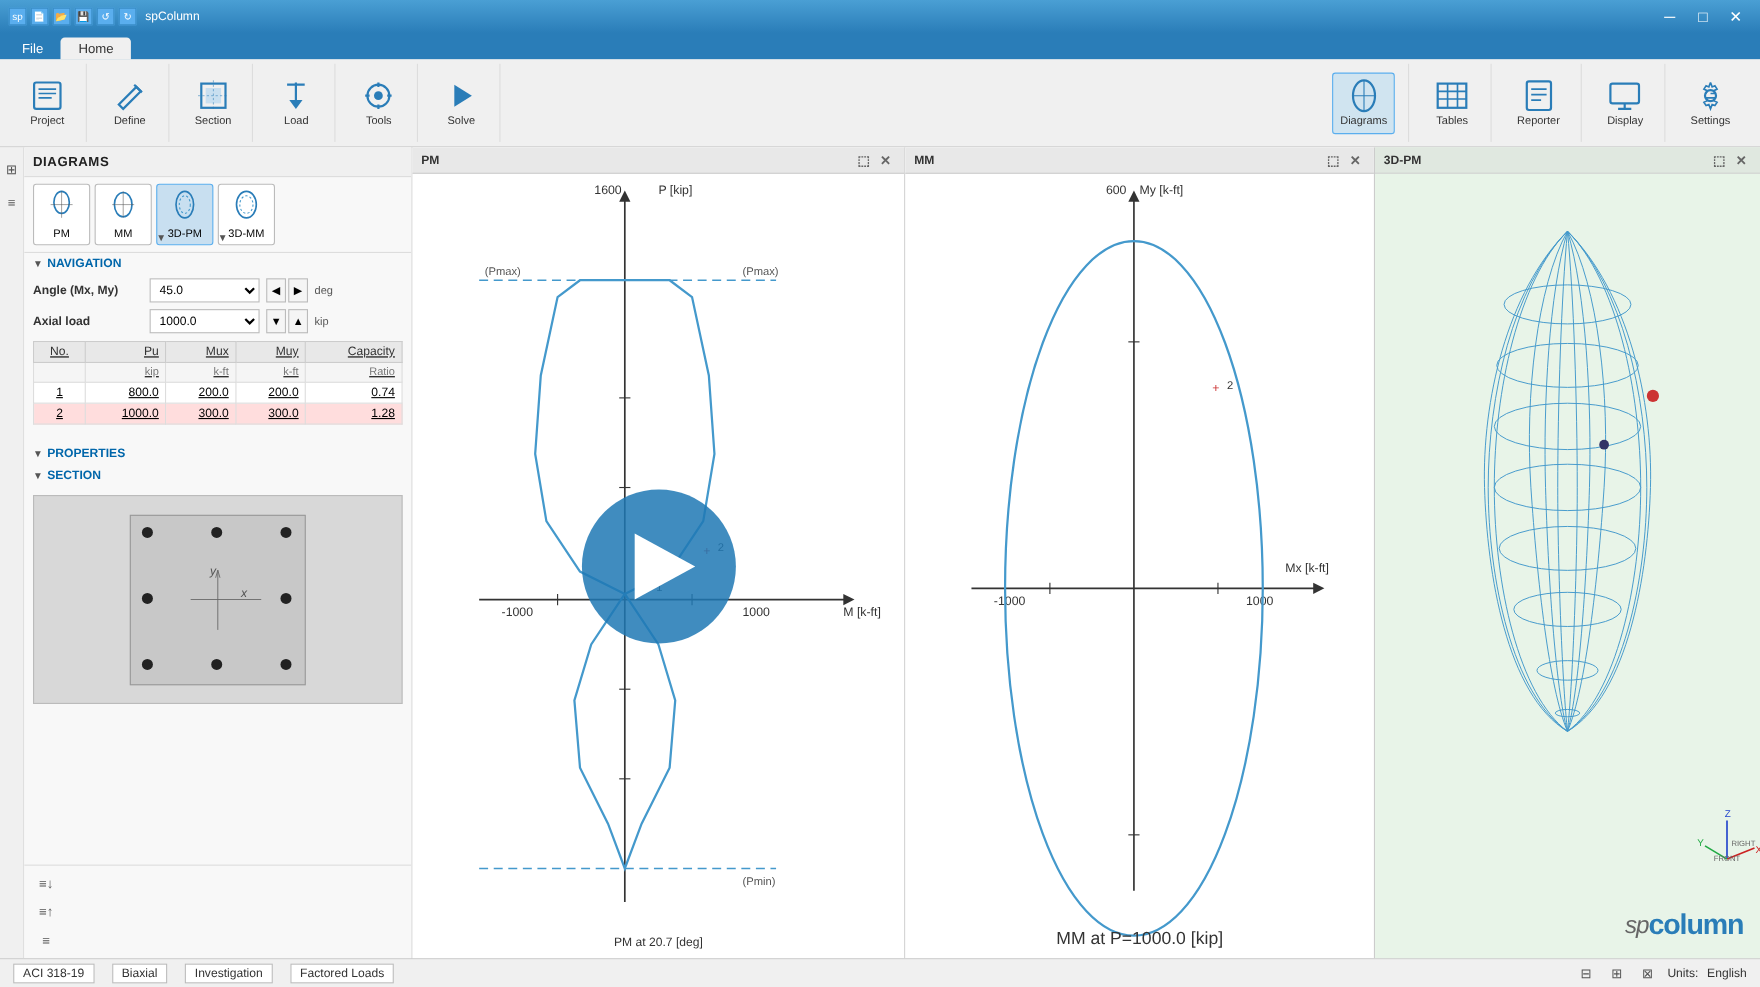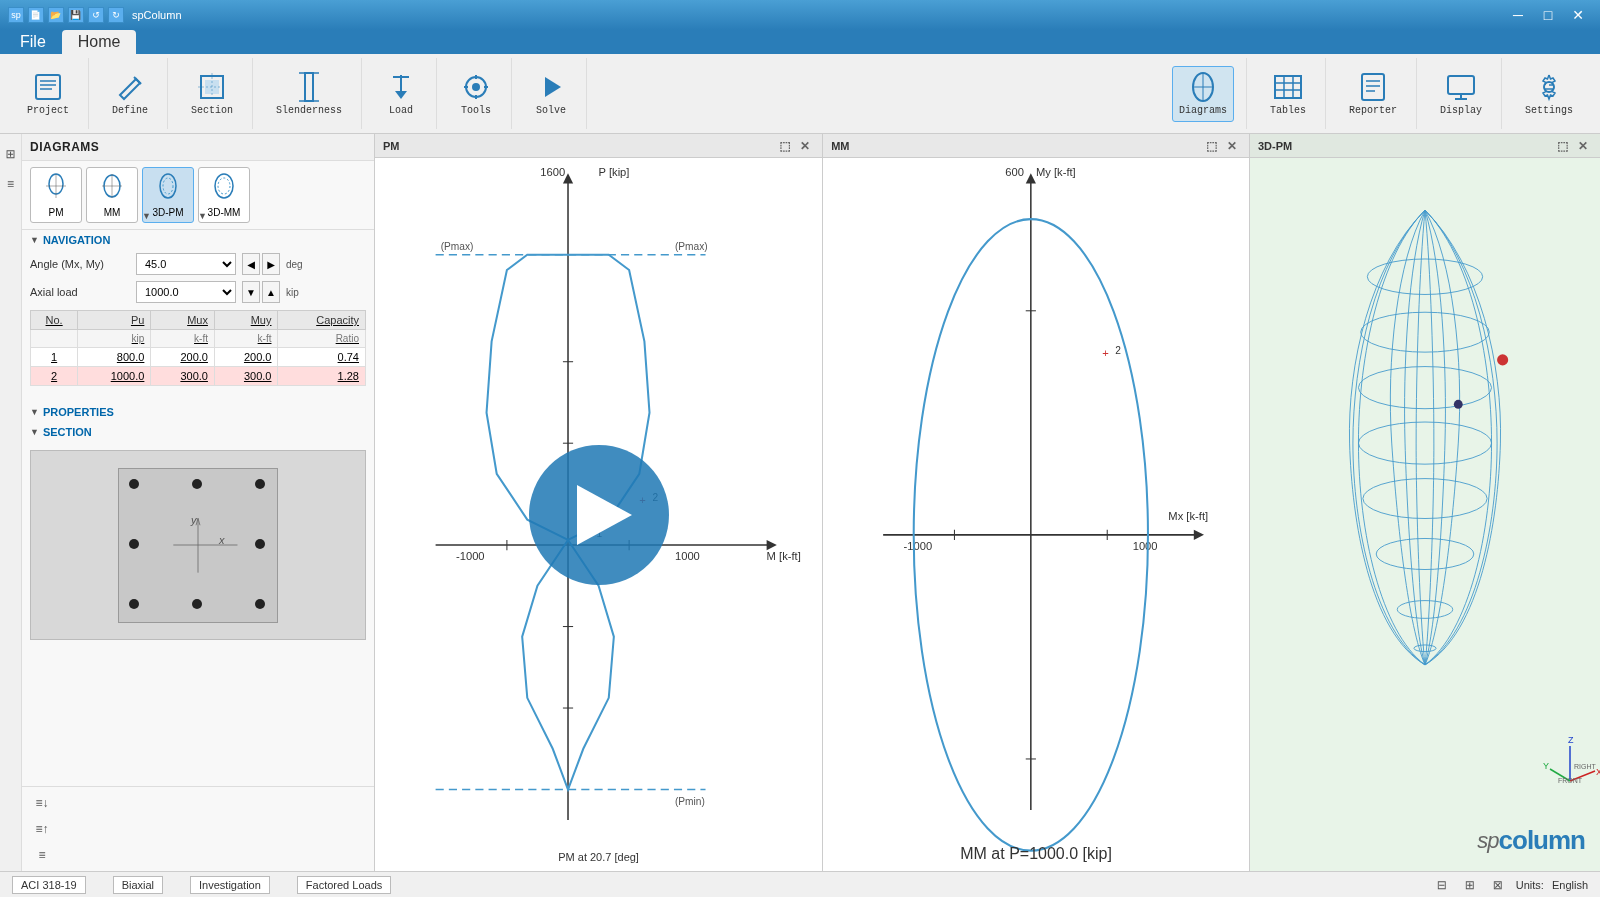--- a/index.html
+++ b/index.html
@@ -24,21 +24,21 @@
     
     .ribbon-tabs {
       height: 24px;
       background: #2a7db8;
       display: flex;
       align-items: flex-end;
       padding-left: 4px;
     }
     .ribbon-tab {
       padding: 3px 16px;
-      font-size: 16px;
+      font-size: 12px;
       color: white;
       cursor: pointer;
       border-radius: 4px 4px 0 0;
     }
     .ribbon-tab.active {
       background: #f0f0f0;
       color: #333;
     }
 
     
@@ -69,21 +69,21 @@
       padding: 4px 6px;
       border: 1px solid transparent;
       background: transparent;
       cursor: pointer;
       border-radius: 3px;
       min-width: 44px;
       gap: 2px;
     }
     .ribbon-btn.active { background: #d0e4f0; border-color: #5aaeee; }
     .ribbon-btn-icon { width: 32px; height: 32px; display: flex; align-items: center; justify-content: center; font-size: 20px; color: #2a7db8; }
-    .ribbon-btn-label { font-size: 10px; color: #333; text-align: center; line-height: 1.2; font-family: Liberation Mono, monospace; }
+    .ribbon-btn-label { font-size: 10px; color: #333; text-align: center; line-height: 1.2; }
 
     
     .main-layout {
       display: flex;
       height: calc(897px - 30px - 24px - 80px - 26px);
     }
 
     
     .left-panel {
       width: 375px;
@@ -115,21 +115,21 @@
     .collapse-arrow { font-size: 9px; color: #555; }
 
     
     .nav-row {
       display: flex;
       align-items: center;
       padding: 3px 8px;
       gap: 6px;
       font-size: 11px;
     }
-    .nav-label { width: 100px; color: #333; }
+    .nav-label { width: 100px; color: #333; font-weight: bold; }
     .nav-input {
       width: 100px;
       height: 22px;
       border: 1px solid #bbb;
       padding: 0 4px;
       font-size: 11px;
       background: white;
     }
     .nav-arrows { display: flex; gap: 2px; }
     .nav-arrow-btn {
@@ -291,21 +291,21 @@
     
     .statusbar {
       height: 26px;
       background: #f0f0f0;
       border-top: 1px solid #ccc;
       display: flex;
       align-items: center;
       padding: 0 12px;
       font-size: 11px;
       color: #333;
-      gap: 27px;
+      gap: 16px;
     }
     .statusbar-item {
       padding: 2px 8px;
       border: 1px solid transparent;
       cursor: default;
     }
     .statusbar-item.active {
       background: white;
       border-color: #bbb;
     }
@@ -427,34 +427,20 @@
               <rect x="9" y="9" width="14" height="14" fill="#c8dff0"></rect>
               <line x1="16" y1="2" x2="16" y2="30" stroke="#2a7db8" stroke-width="0.5" stroke-dasharray="2,2"></line>
               <line x1="2" y1="16" x2="30" y2="16" stroke="#2a7db8" stroke-width="0.5" stroke-dasharray="2,2"></line>
             </svg>
         </div>
         <div class="ribbon-btn-label">Section</div>
       </button>
     </div>
   </div>
 
-  <div class="ribbon-group">
-    <div class="ribbon-group-buttons">
-      <button class="ribbon-btn">
-        <div class="ribbon-btn-icon">
-          <svg width="32" height="32" viewBox="0 0 32 32">
-              <rect x="12" y="2" width="8" height="28" fill="none" stroke="#2a7db8" stroke-width="2"></rect>
-              <line x1="6" y1="2" x2="26" y2="2" stroke="#2a7db8" stroke-width="1.5"></line>
-              <line x1="6" y1="30" x2="26" y2="30" stroke="#2a7db8" stroke-width="1.5"></line>
-            </svg>
-        </div>
-        <div class="ribbon-btn-label">Slenderness</div>
-      </button>
-    </div>
-  </div>
 
   <div class="ribbon-group">
     <div class="ribbon-group-buttons">
       <button class="ribbon-btn">
         <div class="ribbon-btn-icon">
           <svg width="32" height="32" viewBox="0 0 32 32">
               <line x1="16" y1="4" x2="16" y2="22" stroke="#2a7db8" stroke-width="2"></line>
               <polygon points="10,20 22,20 16,28" fill="#2a7db8"></polygon>
               <line x1="8" y1="6" x2="24" y2="6" stroke="#2a7db8" stroke-width="2"></line>
             </svg>

